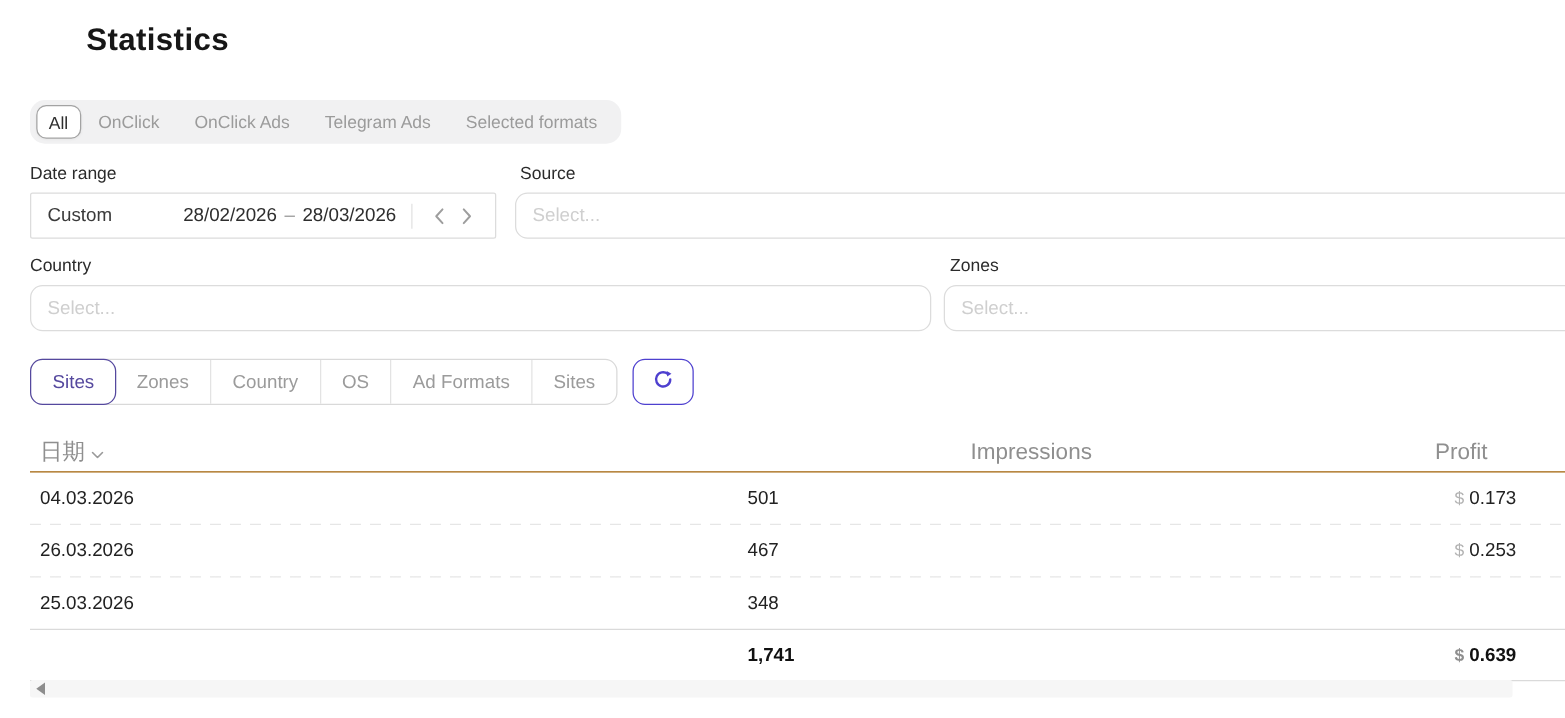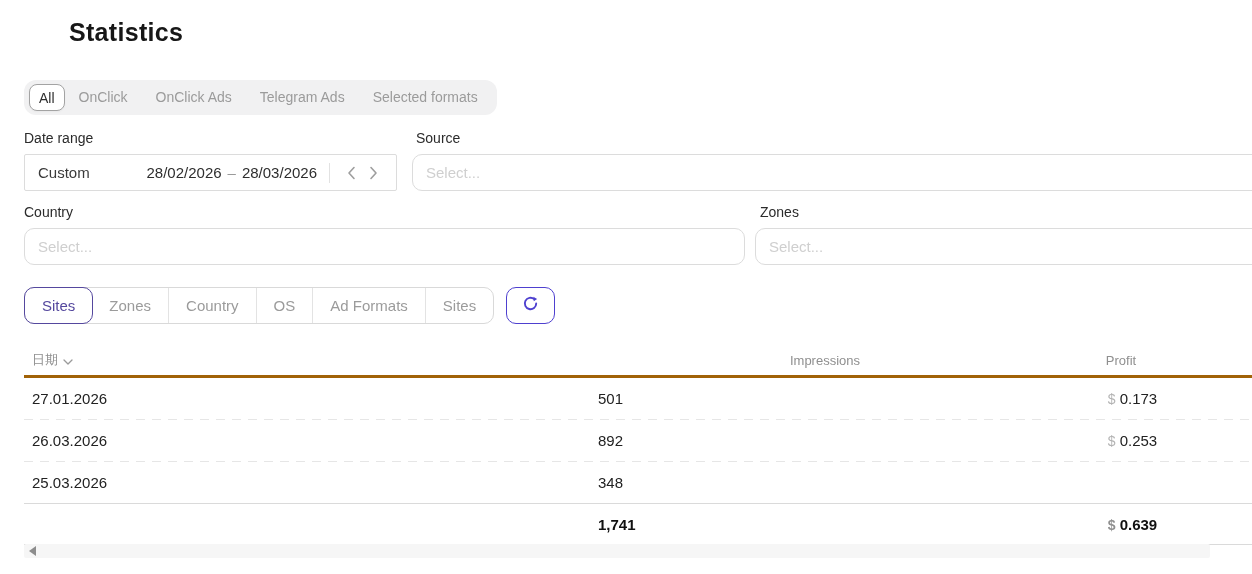--- a/index.html
+++ b/index.html
@@ -51,26 +51,26 @@
   .segment:last-child { border-right:none; }
   .segment.selected { border:1.5px solid #55489e; border-radius:10px; color:#55489e;
                       margin:-1px; background:#fff; position:relative; z-index:1; }
   .refresh-btn { width:49px; height:37px; border:1.5px solid #4e40cf; border-radius:10px;
                  background:#fff; display:flex; align-items:center; justify-content:center;
                  cursor:pointer; }
 
   
   .stats-table { position:absolute; left:24px; top:345px; right:0; }
   .t-grid { display:grid; grid-template-columns:574px 1fr 200px; align-items:center; }
-  .t-head { height:33px; color:#8f8f8f; font-size:13px; border-bottom:3px solid #a16207; }
+  .t-head { height:33px; color:#8f8f8f; font-size:18px; border-bottom:1px solid #a16207; }
   .t-head .c-date { display:flex; align-items:center; gap:5px; cursor:pointer; }
   .t-head .c-imp  { cursor:pointer;text-align:center; }
   .t-head .c-profit { cursor:pointer; padding-right:62px; }
   .c-date { padding-left:8px; }
-  .c-profit { text-align:center; padding-right:39px; }
+  .c-profit { text-align:right; padding-right:39px; }
   .t-row { height:41px; font-size:15px; color:#222; }
   .sep { height:1px; width:100%; }
   .sep.dashed { background-image:repeating-linear-gradient(90deg,#e6e6e6 0 9px,transparent 9px 16px); }
   .sep.solid  { background:#dadada; }
   .cur { color:#b3b3b3; margin-right:4px; font-size:14px; }
   .t-total { height:41px; font-size:15px; font-weight:700; color:#111;
              border-bottom:1px solid #dadada; }
   .t-total .cur { color:#8f8f8f; font-weight:700; }
 
   
@@ -160,29 +160,29 @@
           <svg width="10" height="6" viewBox="0 0 10 6">
               <polyline points="1,1 5,5 9,1" fill="none" stroke="#9a9a9a" stroke-width="1.3" stroke-linecap="round" stroke-linejoin="round"></polyline>
             </svg>
         </span>
       </div>
       <div class="c-imp">Impressions</div>
       <div class="c-profit">Profit</div>
     </div>
 
     <div class="t-grid t-row">
-      <div class="c-date">27.01.2026</div>
+      <div class="c-date">04.03.2026</div>
       <div class="c-imp">501</div>
       <div class="c-profit"><span class="cur">$</span><span>0.173</span></div>
     </div>
     <div class="sep dashed"></div>
 
     <div class="t-grid t-row">
       <div class="c-date">26.03.2026</div>
-      <div class="c-imp">892</div>
+      <div class="c-imp">467</div>
       <div class="c-profit"><span class="cur">$</span><span>0.253</span></div>
     </div>
     <div class="sep dashed"></div>
 
     <div class="t-grid t-row">
       <div class="c-date">25.03.2026</div>
       <div class="c-imp">348</div>
     </div>
     <div class="sep solid"></div>
 

